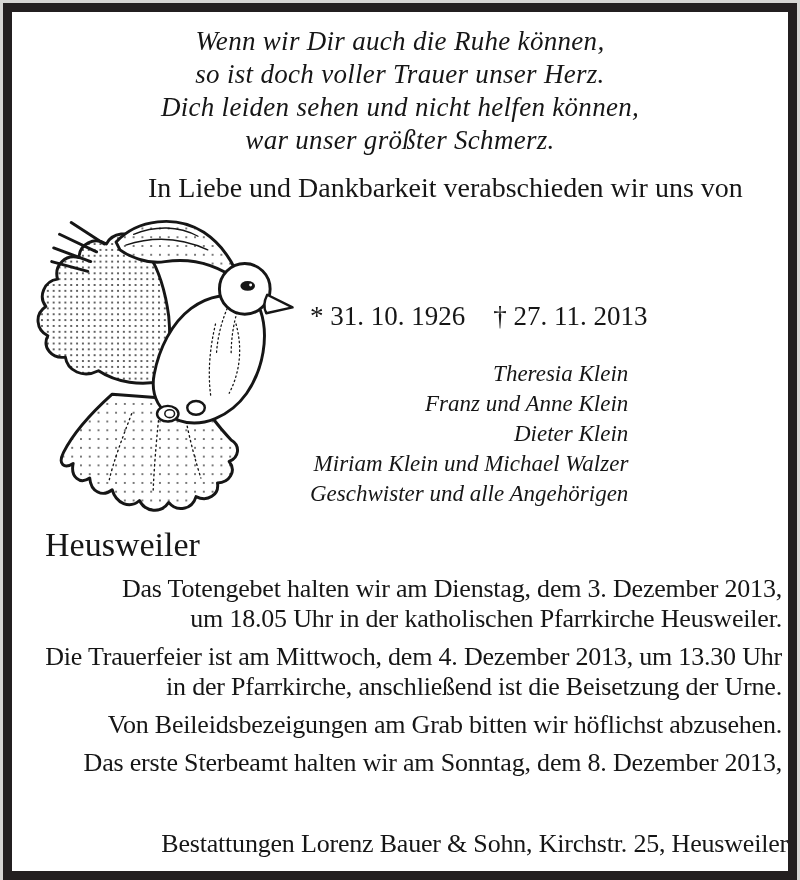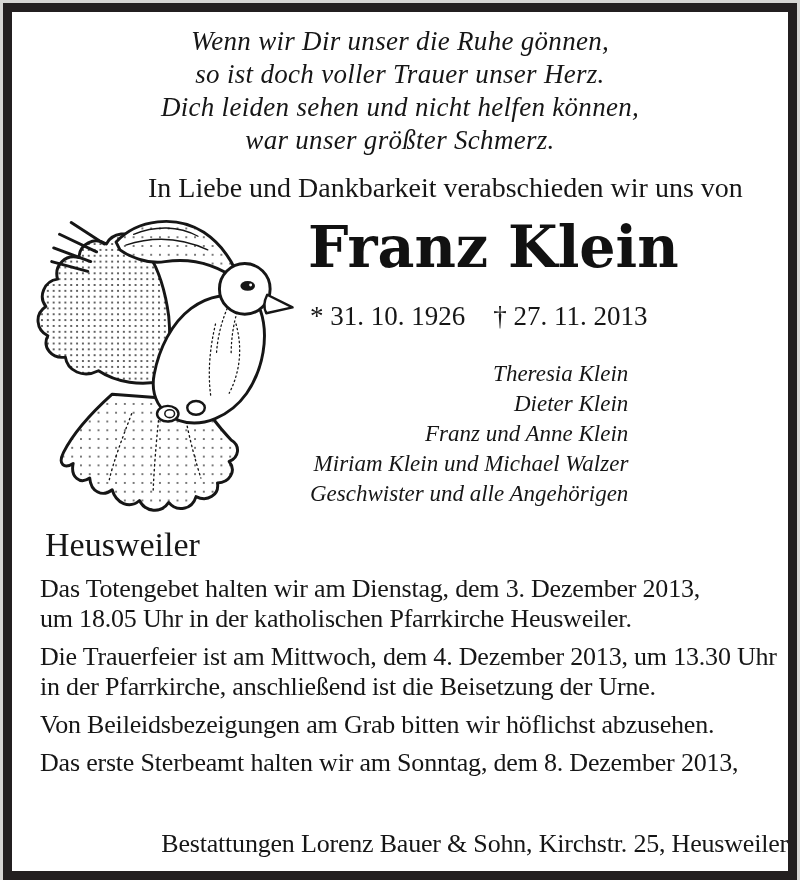--- a/index.html
+++ b/index.html
@@ -58,36 +58,36 @@
   }
   .place{
     position:absolute;left:33px;top:514px;
     font-size:34px;
   }
   .paragraphs{
     position:absolute;left:28px;top:562px;width:742px;
     font-size:26px;line-height:30px;
     letter-spacing:-0.2px;
   }
-  .paragraphs p{margin:0 0 8px 0;}
+  .paragraphs p{margin:0 0 8px 0;text-align:right;}
   .footer{
     position:absolute;left:0;right:0;top:817px;
     text-align:right;
     font-size:26px;
     letter-spacing:-0.2px;
   }
 </style>
 </head>
 <body>
 
 <div class="frame">
   <div class="content">
 
     <div class="verse">
-      <div>Wenn wir Dir unser die Ruhe gönnen,</div>
+      <div>Wenn wir Dir auch die Ruhe können,</div>
       <div>so ist doch voller Trauer unser Herz.</div>
       <div>Dich leiden sehen und nicht helfen können,</div>
       <div>war unser größter Schmerz.</div>
     </div>
 
     <div class="intro">In Liebe und Dankbarkeit verabschieden wir uns von</div>
 
     <div class="dove">
       <svg viewBox="0 0 290 320" xmlns="http://www.w3.org/2000/svg" aria-hidden="true">
         <defs>
@@ -124,30 +124,29 @@
 
           <path d="M216,104 C210,118 206,134 205,150 M226,108 C222,122 220,136 220,152" fill="none" stroke-width="1.3" stroke-dasharray="1.5,3"></path>
 
           <ellipse cx="155" cy="212" rx="11" ry="8" fill="#ffffff" stroke-width="2.5"></ellipse>
           <ellipse cx="157" cy="212" rx="5" ry="4" fill="none" stroke-width="1.6"></ellipse>
           <ellipse cx="184" cy="206" rx="9" ry="7" fill="#ffffff" stroke-width="2.5"></ellipse>
         </g>
       </svg>
     </div>
 
-    <div class="name">Franz Klein</div>
 
     <div class="dates">
       <span class="birth">* 31. 10. 1926</span><span class="death">† 27. 11. 2013</span>
     </div>
 
     <div class="mourners">
       <div>Theresia Klein</div>
+      <div>Franz und Anne Klein</div>
       <div>Dieter Klein</div>
-      <div>Franz und Anne Klein</div>
       <div>Miriam Klein und Michael Walzer</div>
       <div>Geschwister und alle Angehörigen</div>
     </div>
 
     <div class="place">Heusweiler</div>
 
     <div class="paragraphs">
       <p><span>Das Totengebet halten wir am Dienstag, dem 3. Dezember 2013,</span><br><span>um 18.05 Uhr in der katholischen Pfarrkirche Heusweiler.</span></p>
       <p><span>Die Trauerfeier ist am Mittwoch, dem 4. Dezember 2013, um 13.30 Uhr</span><br><span>in der Pfarrkirche, anschließend ist die Beisetzung der Urne.</span></p>
       <p><span>Von Beileidsbezeigungen am Grab bitten wir höflichst abzusehen.</span></p>

